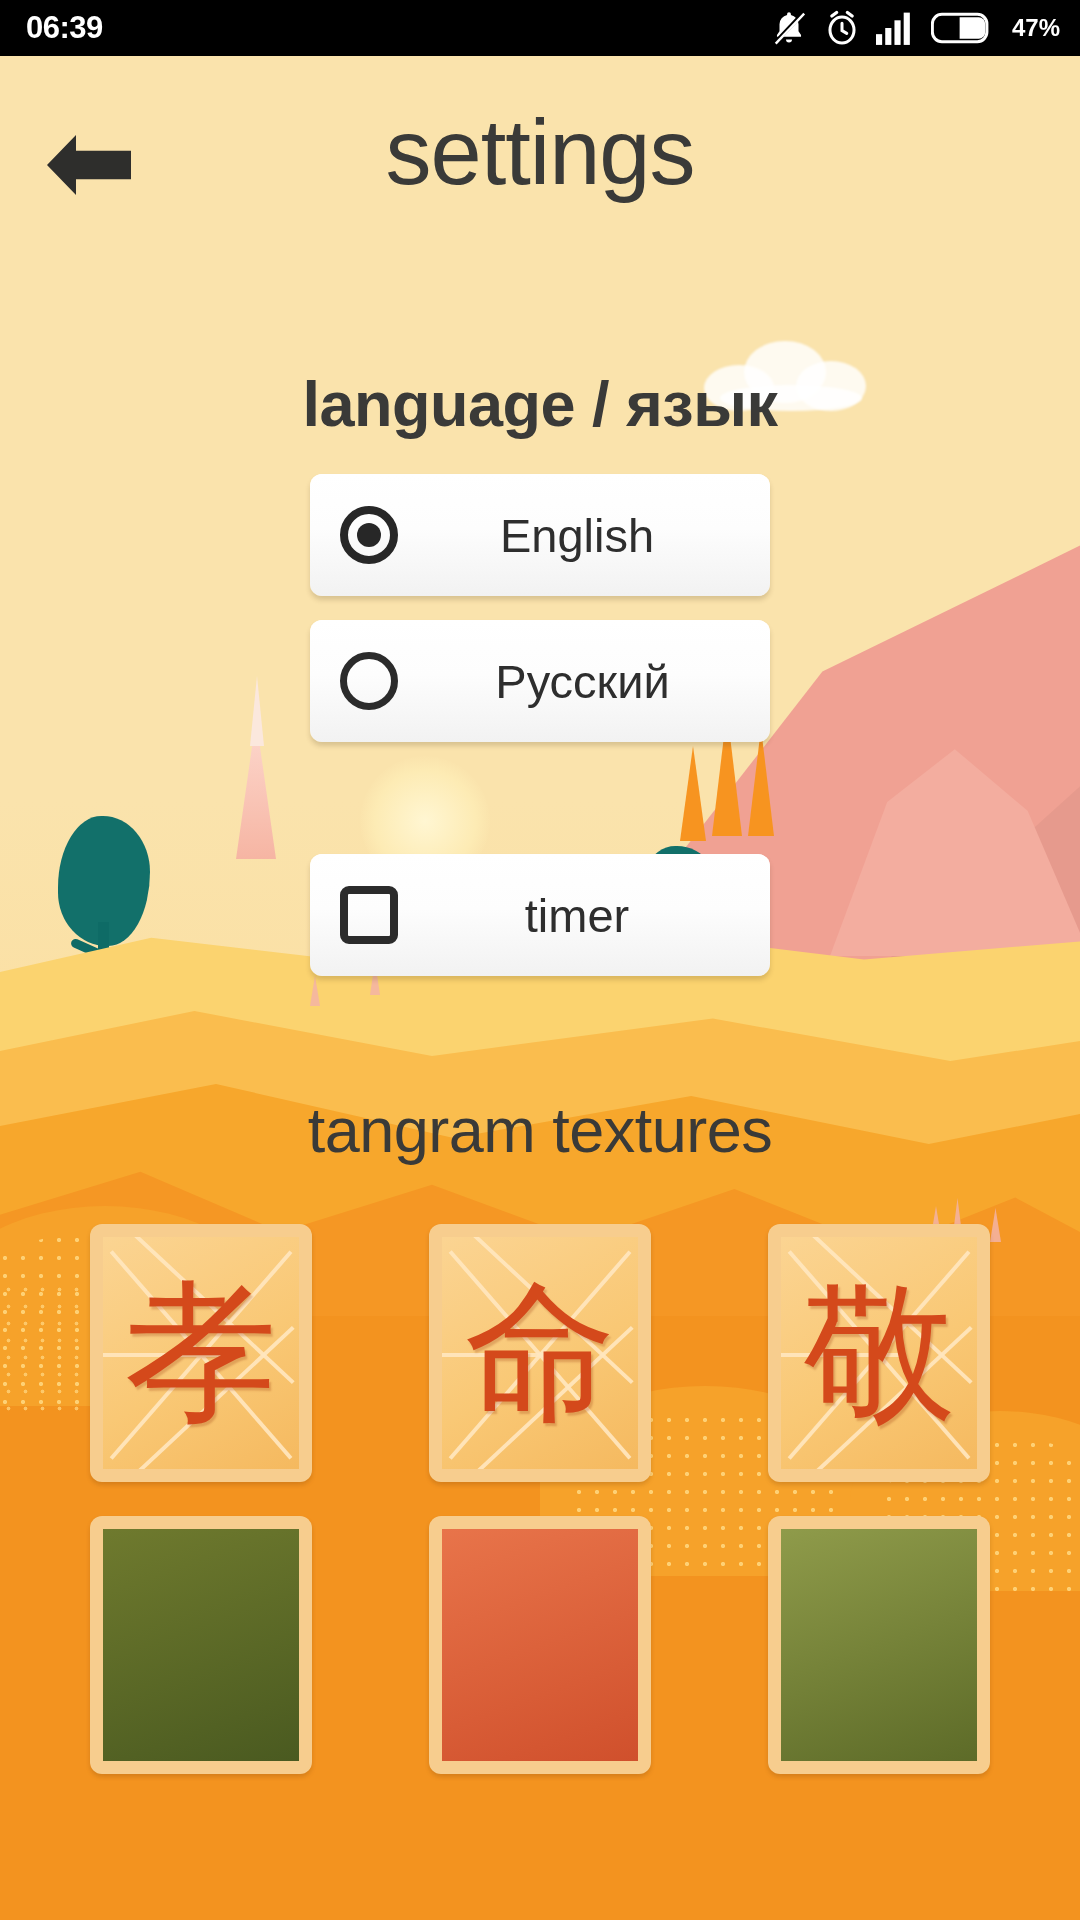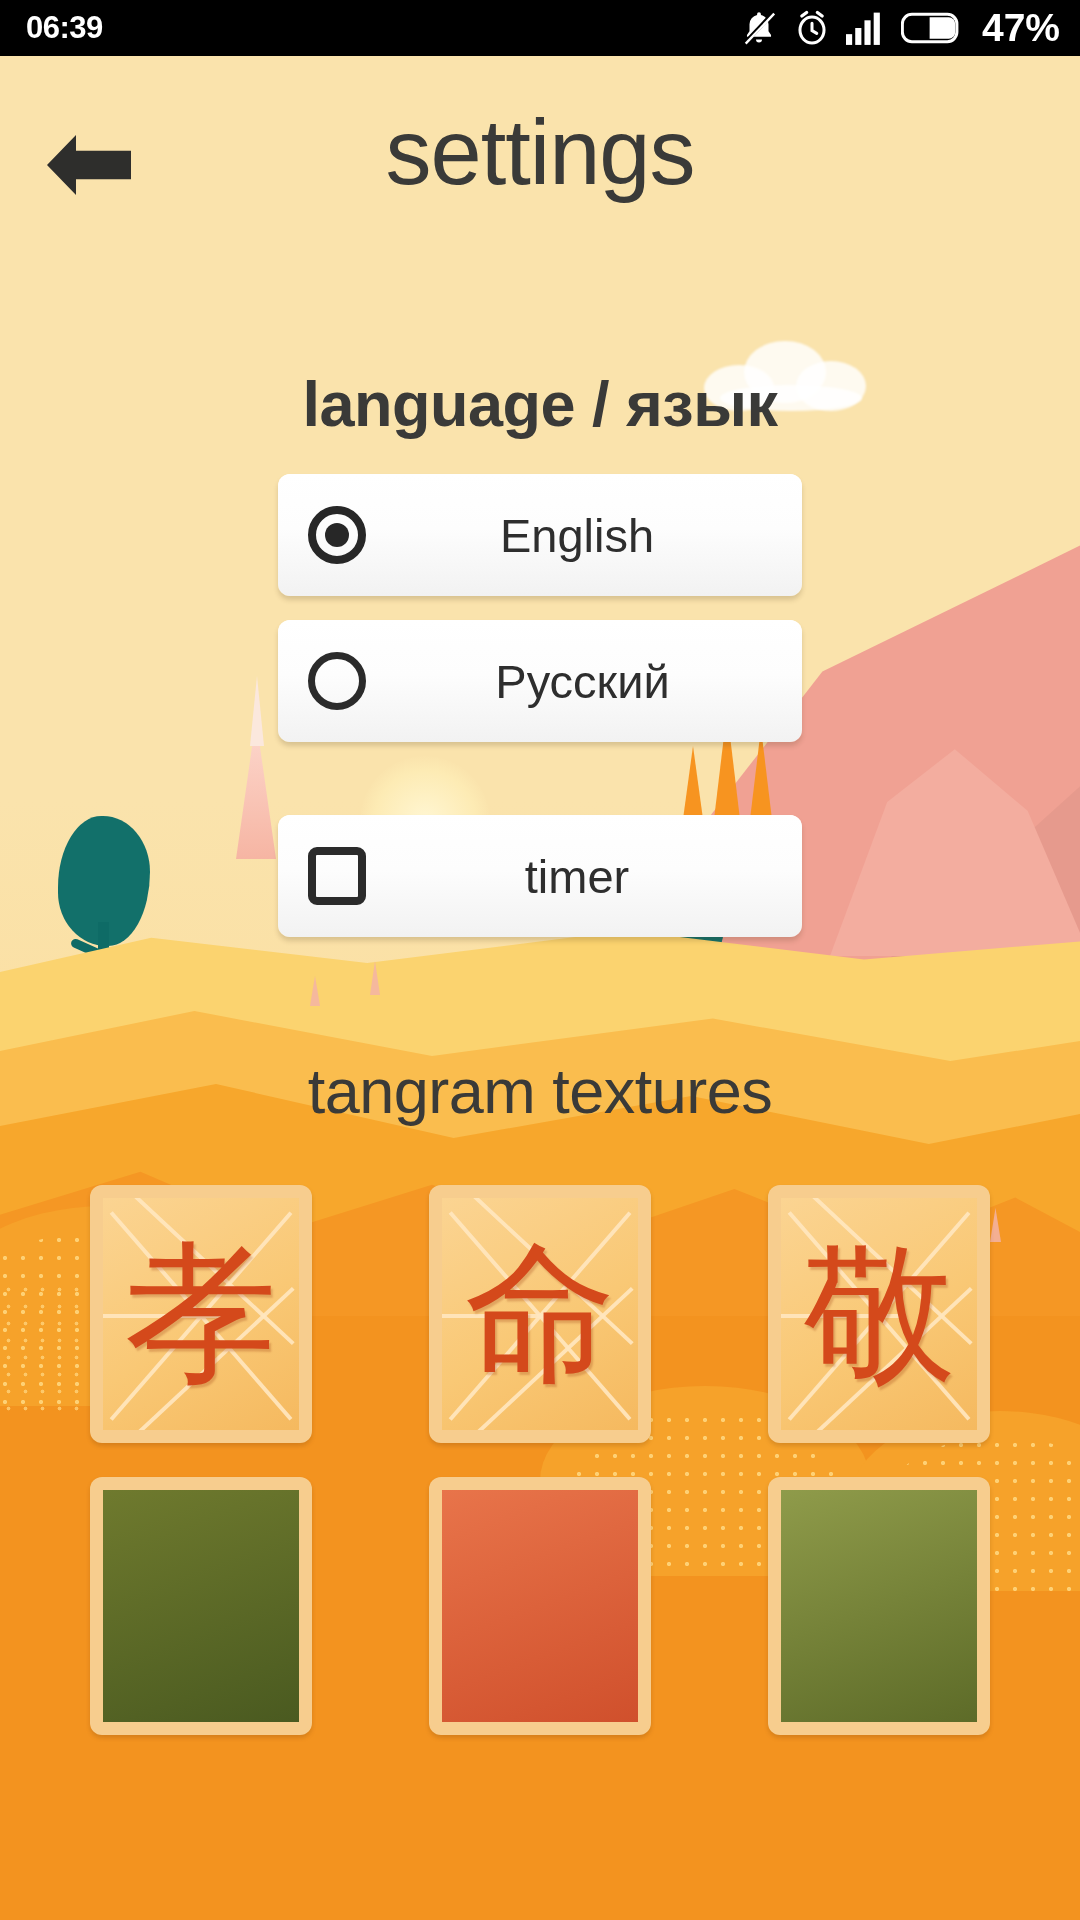--- a/index.html
+++ b/index.html
@@ -17,21 +17,21 @@
     background:#000; display:flex; align-items:center;
     padding:0 20px 0 26px; z-index:60;
   }
   #status-clock {
     color:#fff; font-size:31px; font-weight:bold; letter-spacing:-0.5px;
   }
   #status-spacer { flex:1; }
   #status-icons { display:flex; align-items:center; gap:15px; }
   .sb-ico { display:block; }
   #battery-pct {
-    color:#fff; font-size:39px; font-weight:bold; margin-left:6px;
+    color:#fff; font-size:24px; font-weight:bold; margin-left:6px;
   }
 
   
   #scene {
     position:absolute; top:56px; left:0; width:1080px; height:1864px;
     overflow:hidden; z-index:0;
   }
   #sky {
     position:absolute; inset:0;
     background:linear-gradient(180deg,
@@ -162,21 +162,21 @@
   .section-header {
     text-align:center; font-size:63px; color:#3a3a38;
     font-weight:400; letter-spacing:-0.5px; position:relative; z-index:22;
   }
   #lang-header { margin-top:142px;font-weight:bold; }
   #textures-header { margin-top:0; }
 
   
   .option-card {
     position:relative;
-    width:524px; margin:0 auto;
+    width:460px; margin:0 auto;
     height:122px; border-radius:12px;
     background:linear-gradient(180deg,#ffffff 0%,#fdfdfd 45%,#f2f2f2 100%);
     box-shadow:0 4px 5px rgba(70,50,20,0.18), 0 1px 0 rgba(255,255,255,0.9) inset;
     display:flex; align-items:center;
     cursor:pointer;
   }
   .option-card .ctrl {
     width:118px; display:flex; align-items:center; justify-content:center;
     flex:0 0 118px;
   }
@@ -196,21 +196,21 @@
     width:58px; height:58px; border-radius:9px;
     border:8px solid #2b2b2b; background:transparent;
   }
   .checkbox-box.checked {
     background:#313131; border-color:#313131;
     display:flex; align-items:center; justify-content:center;
   }
 
   #lang-group { margin-top:34px; }
   #lang-group .option-card + .option-card { margin-top:24px;gap:11px; }
-  #toggle-group { margin-top:73px;border-radius:16px; }
+  #toggle-group { margin-top:112px;border-radius:16px; }
   #toggle-group .option-card + .option-card { margin-top:14px; }
 
   #textures-section { margin-top:118px; }
   #texture-grid {
     width:900px; margin:58px auto 0;
     display:grid; grid-template-columns:repeat(3, 222px);
     justify-content:space-between; row-gap:34px;
   }
   .tex-tile {
     position:relative; width:222px; height:258px;

